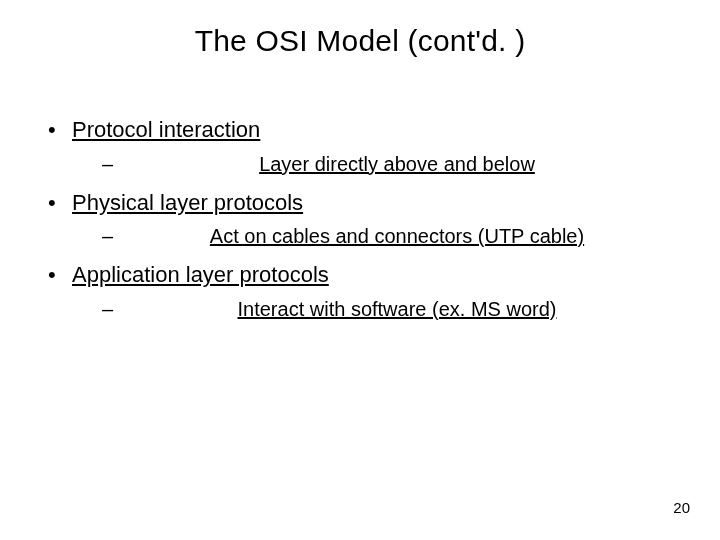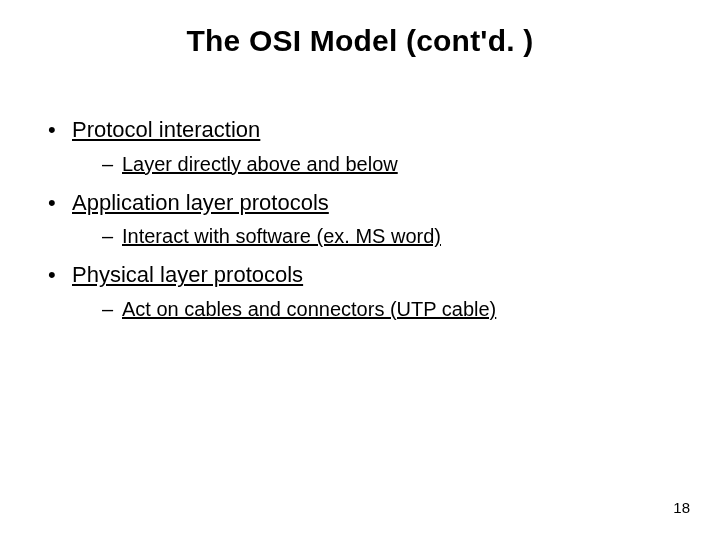--- a/index.html
+++ b/index.html
@@ -19,21 +19,21 @@
     position: relative;
     box-sizing: border-box;
   }
   .title {
     position: absolute;
     top: 24px;
     left: 0;
     width: 720px;
     text-align: center;
     font-size: 30px;
-    font-weight: 700;
+    font-weight: 400;
     letter-spacing: 0.2px;
   }
   .body {
     position: absolute;
     top: 115px;
     left: 48px;
     right: 48px;
     font-size: 22px;
     line-height: 1.35;
   }
@@ -58,20 +58,21 @@
   ul.level2 {
     list-style: none;
     margin: 6px 0 10px 0;
     padding: 0 0 0 30px;
     font-size: 20px;
   }
   ul.level2 > li {
     position: relative;
     padding-left: 20px;
     margin: 0 0 4px 0;
+    text-align: center;
   }
   ul.level2 > li::before {
     content: "–";
     position: absolute;
     left: 0;
     top: 0;
   }
   .page-number {
     position: absolute;
     right: 30px;
@@ -89,32 +90,32 @@
     <ul class="level1">
       <li>
         <span>Protocol interaction</span>
         <ul class="level2">
           <li>
             <span>Layer directly above and below</span>
           </li>
         </ul>
       </li>
       <li>
+        <span>Physical layer protocols</span>
+        <ul class="level2">
+          <li>
+            <span>Act on cables and connectors (UTP cable)</span>
+          </li>
+        </ul>
+      </li>
+      <li>
         <span>Application layer protocols</span>
         <ul class="level2">
           <li>
             <span>Interact with software (ex. MS word)</span>
           </li>
         </ul>
       </li>
-      <li>
-        <span>Physical layer protocols</span>
-        <ul class="level2">
-          <li>
-            <span>Act on cables and connectors (UTP cable)</span>
-          </li>
-        </ul>
-      </li>
     </ul>
   </div>
 
-  <div class="page-number">18</div>
+  <div class="page-number">20</div>
 </div>
 
 </body></html>

